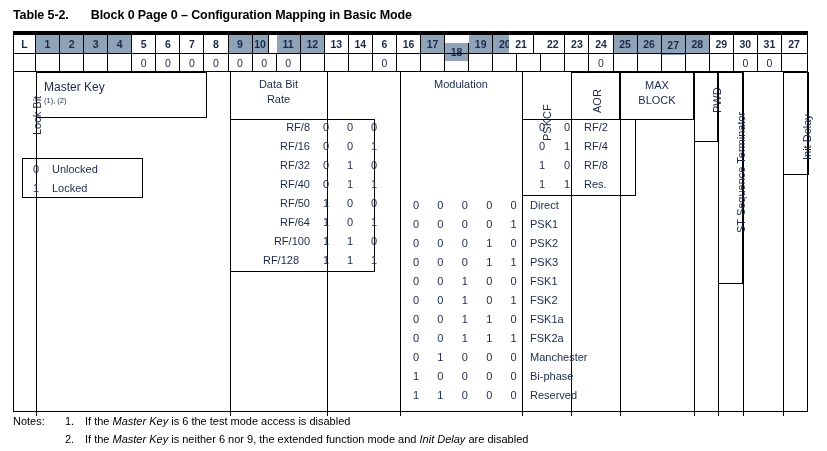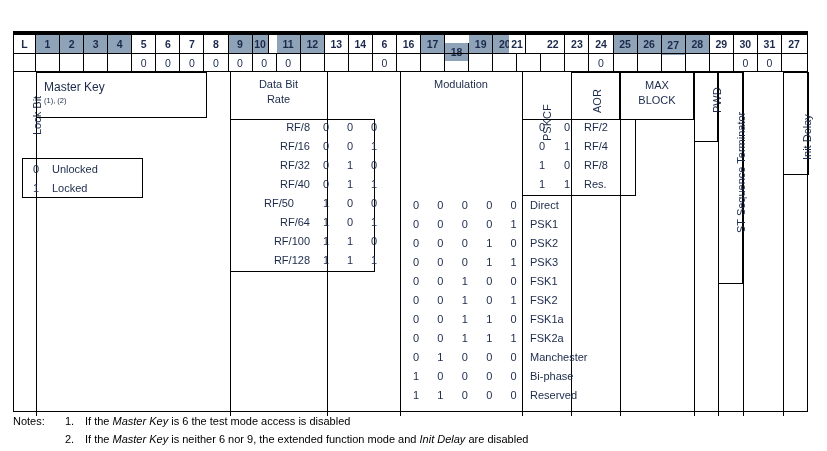--- a/index.html
+++ b/index.html
@@ -110,20 +110,23 @@
   .nhead{position:absolute;left:0;top:0;font-size:11px;color:#000;}
   .nrow{position:absolute;font-size:11px;color:#000;white-space:nowrap;}
   .nnum{position:absolute;font-size:11px;color:#000;}
   i{font-style:italic;}
 </style>
 </head>
 <body>
 
 <div class="page">
 
+  <div class="title">
+    <span class="tnum">Table 5-2.</span><span class="tcap">Block 0 Page 0 – Configuration Mapping in Basic Mode</span>
+  </div>
 
   <div class="tbl">
 
     <div class="bitrow" id="bitrow">
         <div class="bc" style="position: absolute; left: 0px; width: 22px; top: 0px; height: 18px;">L</div>
         <div class="bc sh" style="position: absolute; left: 22px; width: 24.0625px; top: 0px; height: 18px;">1</div>
         <div class="bc sh" style="position: absolute; left: 46.0625px; width: 24.0625px; top: 0px; height: 18px;">2</div>
         <div class="bc sh" style="position: absolute; left: 70.125px; width: 24.0625px; top: 0px; height: 18px;">3</div>
         <div class="bc sh" style="position: absolute; left: 94.1875px; width: 24.0625px; top: 0px; height: 18px;">4</div>
         <div class="bc" style="position: absolute; left: 118.25px; width: 24.0625px; top: 0px; height: 18px;">5</div>
@@ -135,21 +138,21 @@
         <div class="bc sh" style="position: absolute; left: 262.625px; width: 24.0625px; top: 0px; height: 18px;">11</div>
         <div class="bc sh" style="position: absolute; left: 286.688px; width: 24.0625px; top: 0px; height: 18px;">12</div>
         <div class="bc" style="position: absolute; left: 310.75px; width: 24.0625px; top: 0px; height: 18px;">13</div>
         <div class="bc" style="position: absolute; left: 334.812px; width: 24.0625px; top: 0px; height: 18px;">14</div>
         <div class="bc" style="position: absolute; left: 358.875px; width: 24.0625px; top: 0px; height: 18px;">6</div>
         <div class="bc" style="position: absolute; left: 382.938px; width: 24.0625px; top: 0px; height: 18px;">16</div>
         <div class="bc sh" style="position: absolute; left: 407px; width: 24.0625px; top: 0px; height: 18px;">17</div>
         <div class="bc sh" style="position: absolute; left: 431.062px; width: 24.0625px; top: 8px; height: 18px;">18</div>
         <div class="bc sh" style="position: absolute; left: 455.125px; width: 24.0625px; top: 0px; height: 18px;">19</div>
         <div class="bc sh" style="position: absolute; left: 479.188px; width: 24.0625px; top: 0px; height: 18px;">20</div>
-        <div class="bc" style="position: absolute; left: 495px; width: 17px; top: 0px; height: 18px;">21</div>
+        <div class="bc" style="position: absolute; left: 495px; width: 25px; top: 0px; height: 18px;">21</div>
         <div class="bc" style="position: absolute; left: 527.312px; width: 24.0625px; top: 0px; height: 18px;">22</div>
         <div class="bc" style="position: absolute; left: 551.375px; width: 24.0625px; top: 0px; height: 18px;">23</div>
         <div class="bc" style="position: absolute; left: 575.438px; width: 24.0625px; top: 0px; height: 18px;">24</div>
         <div class="bc sh" style="position: absolute; left: 599.5px; width: 24.0625px; top: 0px; height: 18px;">25</div>
         <div class="bc sh" style="position: absolute; left: 623.562px; width: 24.0625px; top: 0px; height: 18px;">26</div>
         <div class="bc sh" style="position: absolute; left: 647.625px; width: 24.0625px; top: 0px; height: 20px;">27</div>
         <div class="bc sh" style="position: absolute; left: 671.688px; width: 24.0625px; top: 0px; height: 18px;">28</div>
         <div class="bc" style="position: absolute; left: 695.75px; width: 24.0625px; top: 0px; height: 18px;">29</div>
         <div class="bc" style="position: absolute; left: 719.812px; width: 24.0625px; top: 0px; height: 18px;">30</div>
         <div class="bc" style="position: absolute; left: 743.875px; width: 24.0625px; top: 0px; height: 18px;">31</div>
@@ -234,33 +237,33 @@
         <div class="cell" style="left: 112px; width: 16px; top: 21px;">0</div>
         <div class="cell" style="left: 136px; width: 16px; top: 21px;">1</div>
         <div class="cellR" style="left: 2px; width: 78px; top: 40px;">RF/32</div>
         <div class="cell" style="left: 88px; width: 16px; top: 40px;">0</div>
         <div class="cell" style="left: 112px; width: 16px; top: 40px;">1</div>
         <div class="cell" style="left: 136px; width: 16px; top: 40px;">0</div>
         <div class="cellR" style="left: 2px; width: 78px; top: 59px;">RF/40</div>
         <div class="cell" style="left: 88px; width: 16px; top: 59px;">0</div>
         <div class="cell" style="left: 112px; width: 16px; top: 59px;">1</div>
         <div class="cell" style="left: 136px; width: 16px; top: 59px;">1</div>
-        <div class="cellR" style="left: 10px; width: 78px; top: 78px; text-align: center;">RF/50</div>
+        <div class="cellR" style="left: 2px; width: 78px; top: 78px;">RF/50</div>
         <div class="cell" style="left: 88px; width: 16px; top: 78px;">1</div>
         <div class="cell" style="left: 112px; width: 16px; top: 78px;">0</div>
         <div class="cell" style="left: 136px; width: 16px; top: 78px;">0</div>
         <div class="cellR" style="left: 2px; width: 78px; top: 97px;">RF/64</div>
         <div class="cell" style="left: 88px; width: 16px; top: 97px;">1</div>
         <div class="cell" style="left: 112px; width: 16px; top: 97px;">0</div>
         <div class="cell" style="left: 136px; width: 16px; top: 97px;">1</div>
         <div class="cellR" style="left: 2px; width: 78px; top: 116px;">RF/100</div>
         <div class="cell" style="left: 88px; width: 16px; top: 116px;">1</div>
         <div class="cell" style="left: 112px; width: 16px; top: 116px;">1</div>
         <div class="cell" style="left: 136px; width: 16px; top: 116px;">0</div>
-        <div class="cellR" style="left: 2px; width: 78px; top: 135px;">RF/128</div>
+        <div class="cellR" style="left: 12px; width: 78px; top: 135px; text-align: center;">RF/128</div>
         <div class="cell" style="left: 88px; width: 16px; top: 135px;">1</div>
         <div class="cell" style="left: 112px; width: 16px; top: 135px;">1</div>
         <div class="cell" style="left: 136px; width: 16px; top: 135px;">1</div>
       </div>
 
     <div class="lbl ctr" style="left:386px;top:43px;width:122px;">Modulation</div>
 
     <div class="vlbl" style="left:527px;top:106px;">PSKCF</div>
     <div class="box" style="left:508px;top:84px;width:114px;height:77px;"></div>
     <div class="mt" id="pskcf-table" style="left:508px;top:84px;width:114px;height:77px;">

